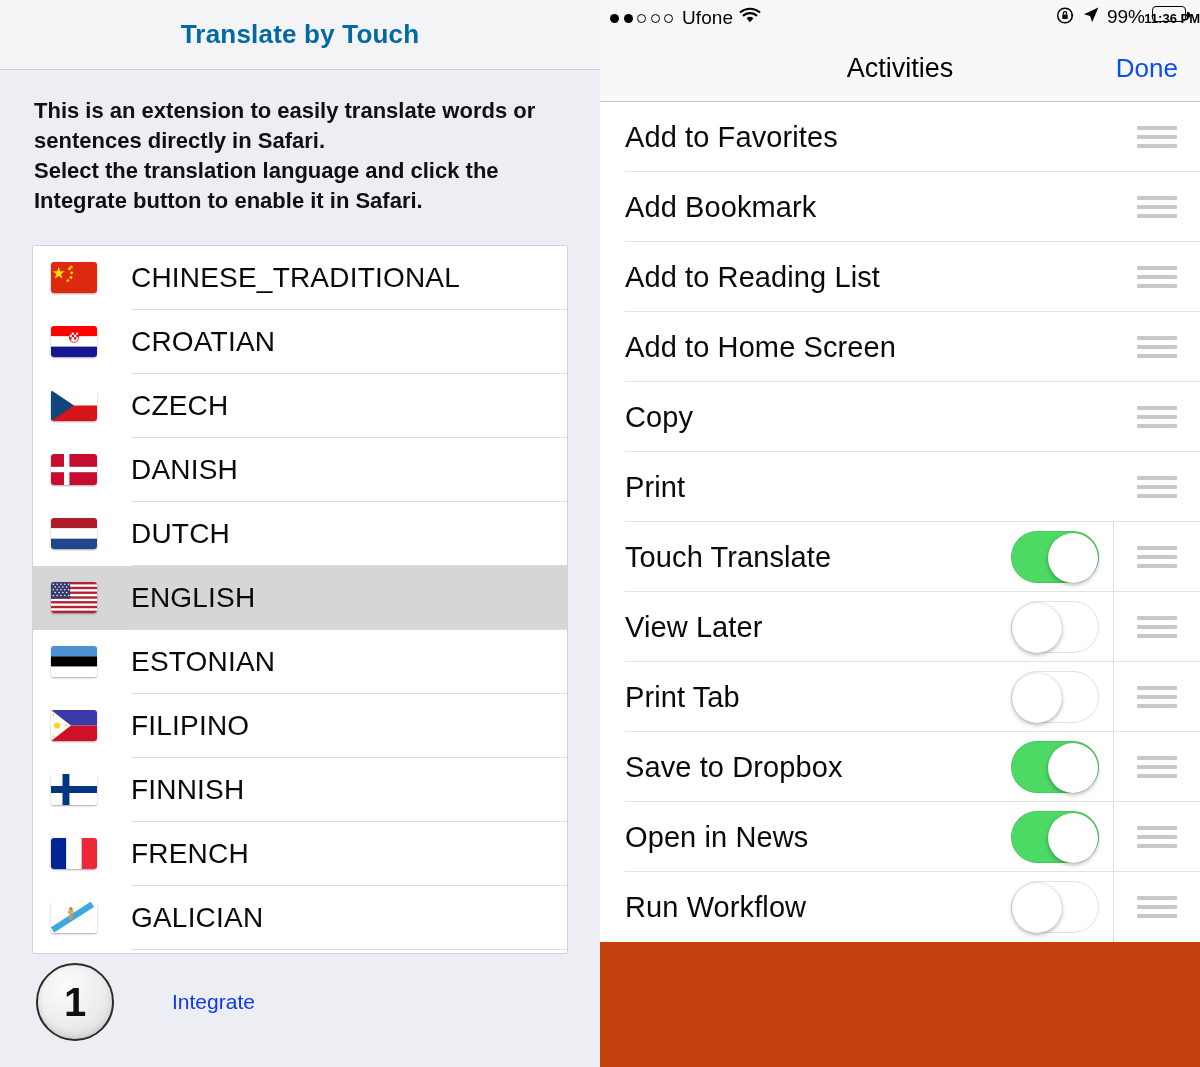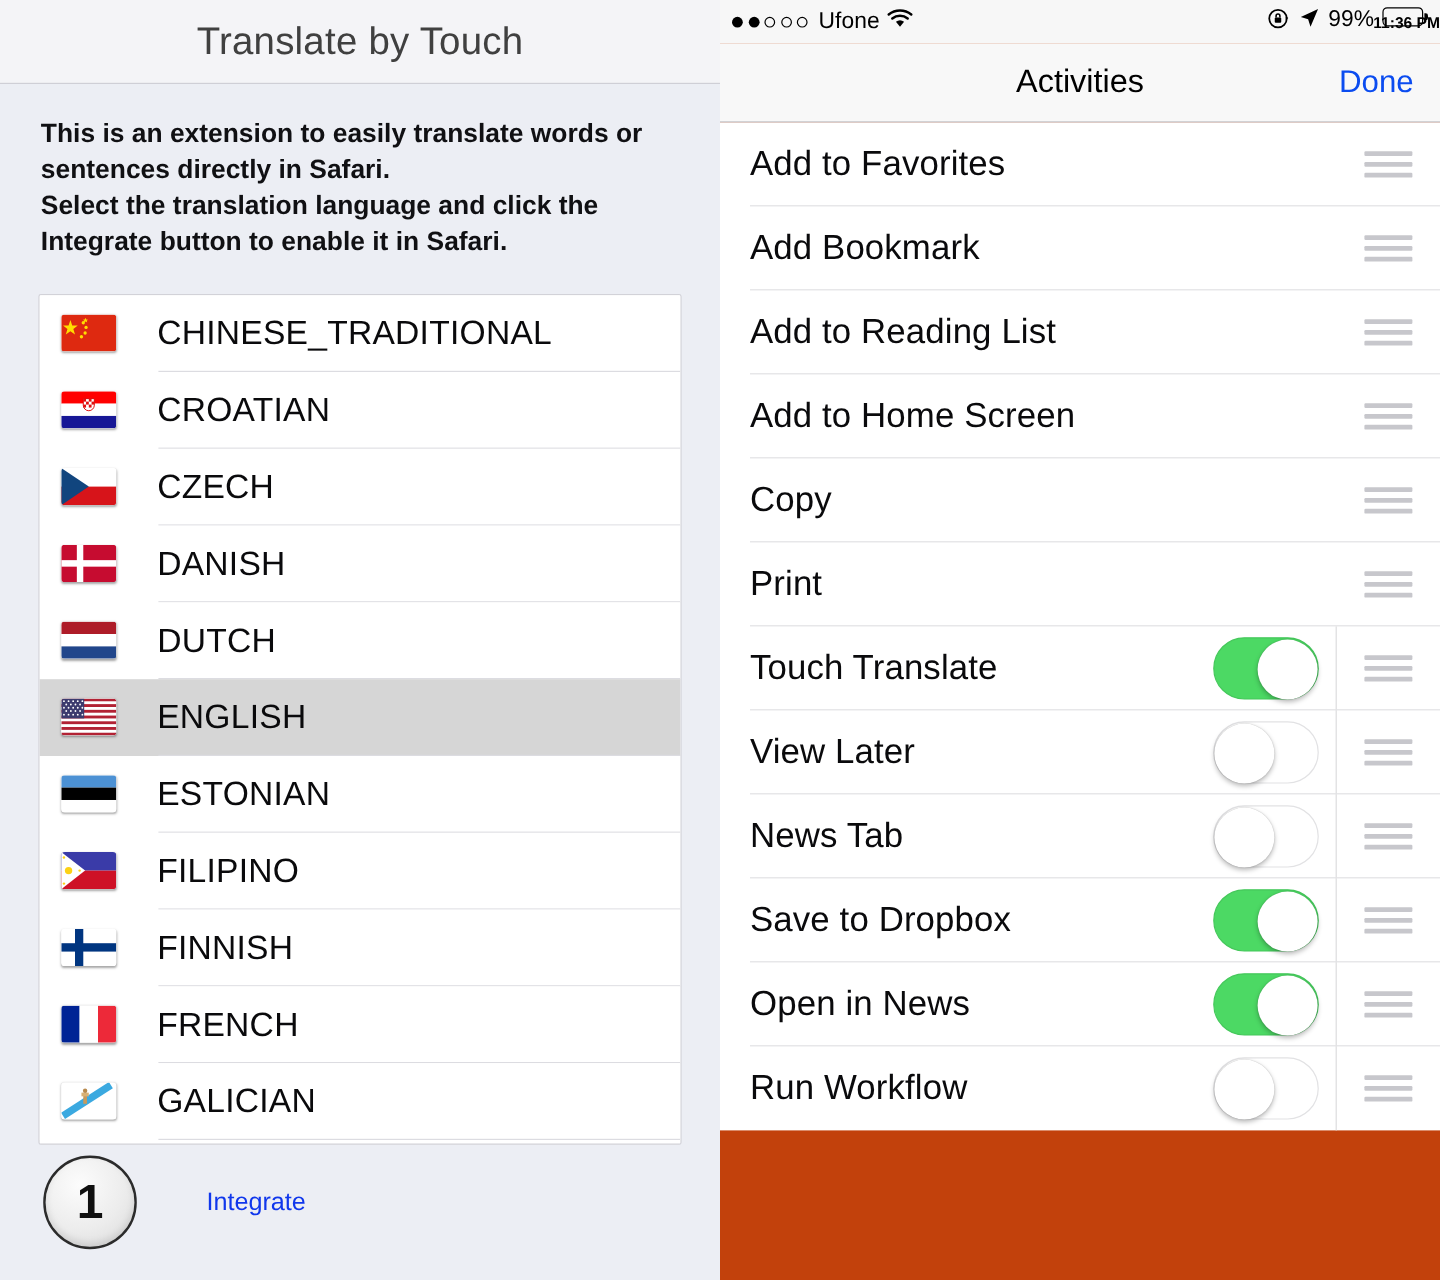--- a/index.html
+++ b/index.html
@@ -18,21 +18,21 @@
     background: #eceef4;
     overflow: hidden;
   }
   .lp-header {
     height: 70px;
     background: #f4f4f7;
     border-bottom: 1px solid #cfcfd6;
     display: flex; align-items: center; justify-content: center;
   }
   .lp-title {
-    font-size: 32px; font-weight: normal; color: #404040;
+    font-size: 26px; font-weight: bold; color: #0369a1;
     letter-spacing: .2px;
   }
   .lp-desc {
     padding: 26px 34px 22px 34px;
     font-size: 22px; font-weight: bold; line-height: 1.37;
     color: #101013;
   }
   .lp-desc p { margin: 0; }
 
   .lang-list {
@@ -556,21 +556,21 @@
               <span class="handle">
                 <i></i>
                 <i></i>
                 <i></i>
               </span>
             </span>
           </span>
           <span class="row-sep"></span>
         </div>
         <div class="act-row has-toggle">
-          <span class="act-label">News Tab</span>
+          <span class="act-label">Print Tab</span>
           <span class="act-right">
             <span class="toggle-cell">
               <span class="toggle off">
                 <span class="knob"></span>
               </span>
             </span>
             <span class="handle-cell">
               <span class="handle">
                 <i></i>
                 <i></i>

